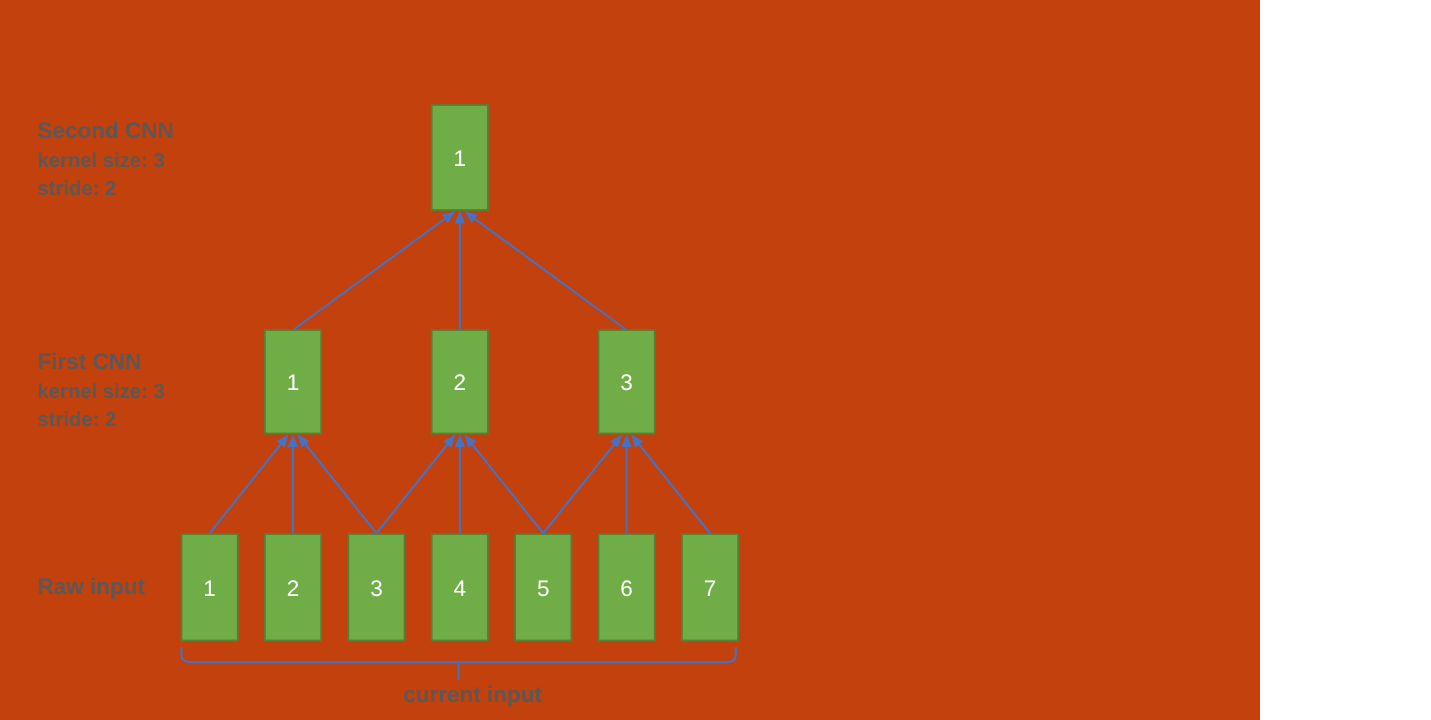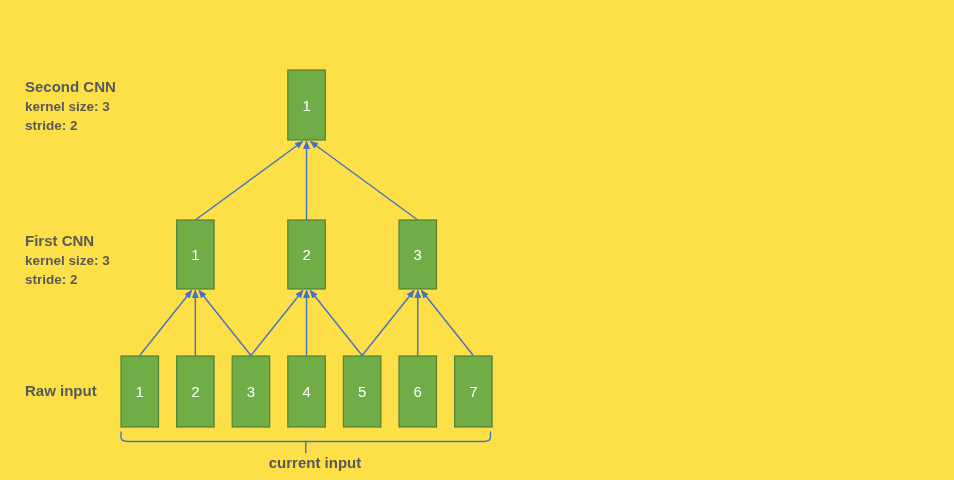--- a/index.html
+++ b/index.html
@@ -6,23 +6,23 @@
     margin: 0;
     padding: 0;
     background: #ffffff;
     width: 954px;
     height: 480px;
     overflow: hidden;
     font-family: "Liberation Sans", sans-serif;
   }
   .stage {
     position: relative;
-    width: 954px;
+    width: 840px;
     height: 480px;
-    background: #fde047;
+    background: #c2410c;
   }
   svg { display: block; }
   .cell {
     fill: var(--box_fill, #70AD47);
     stroke: var(--box_border, #538234);
     stroke-width: 1.2;
   }
   .cell-num {
     fill: #ffffff;
     font-size: 15px;

